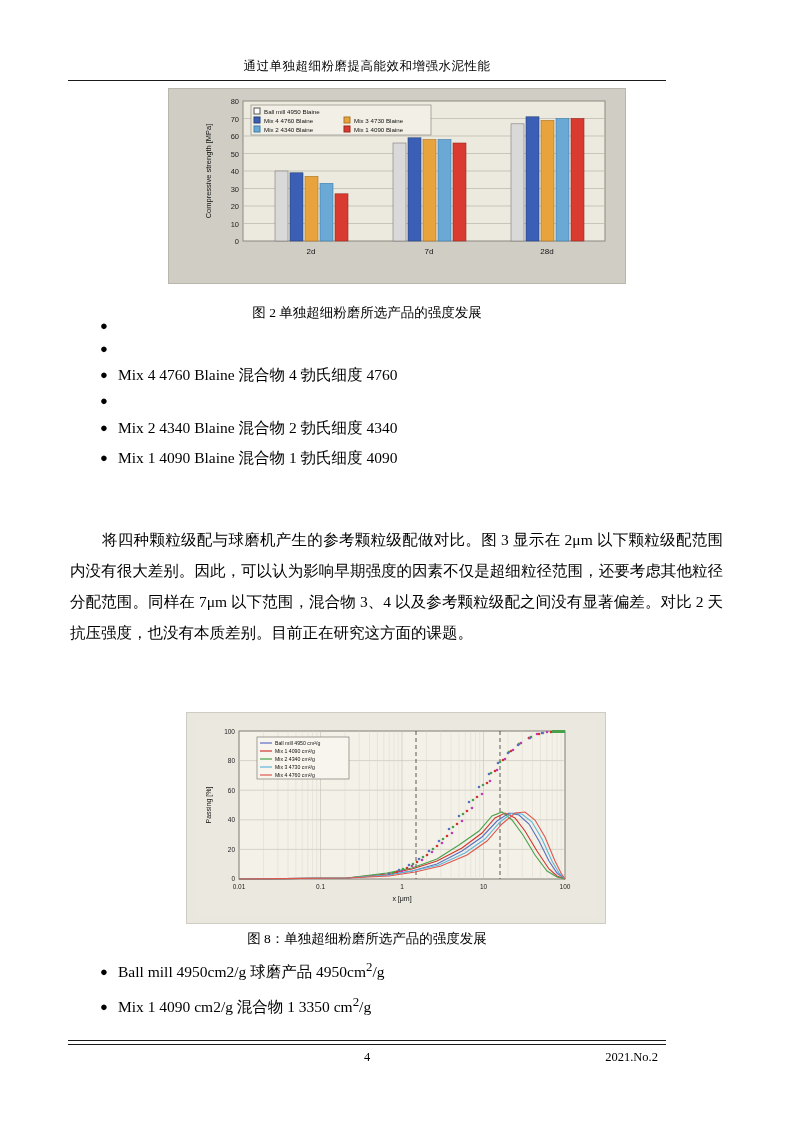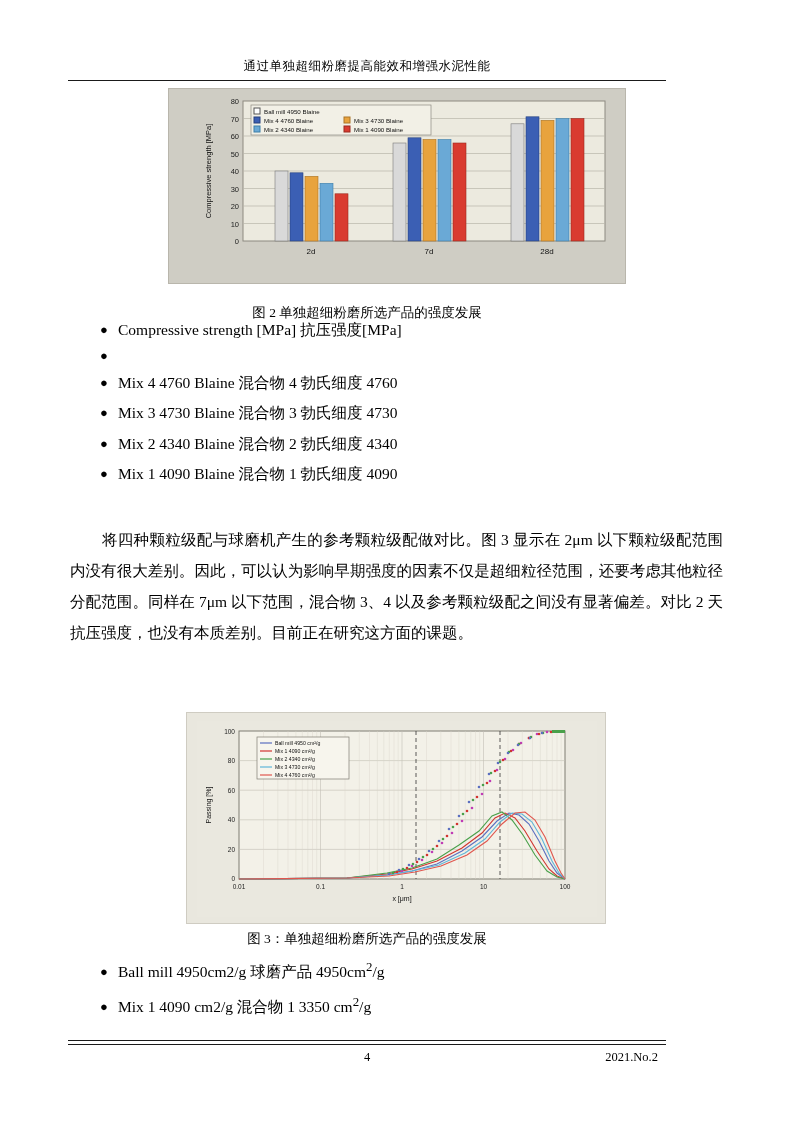--- a/index.html
+++ b/index.html
@@ -240,32 +240,30 @@
         <text x="157" y="35" font-size="6.2" fill="#111">Mix 1 4090 Blaine</text>
       </g>
     </svg>
   </div>
 
   <div class="fig-caption" id="fig2-caption">图 2 单独超细粉磨所选产品的强度发展</div>
 
   <div class="bullets" id="bullets1">
     <div class="bullet-row">
       <span class="bullet-dot">●</span>
-      <span class="bullet-text">Compressive strength [MPa]  抗压强度[MPa]</span>
     </div>
     <div class="bullet-row">
       <span class="bullet-dot">●</span>
     </div>
     <div class="bullet-row">
       <span class="bullet-dot">●</span>
       <span class="bullet-text">Mix 4 4760 Blaine  混合物 4  勃氏细度 4760</span>
     </div>
     <div class="bullet-row">
       <span class="bullet-dot">●</span>
-      <span class="bullet-text">Mix 3 4730 Blaine  混合物 3  勃氏细度 4730</span>
     </div>
     <div class="bullet-row">
       <span class="bullet-dot">●</span>
       <span class="bullet-text">Mix 2 4340 Blaine  混合物 2  勃氏细度 4340</span>
     </div>
     <div class="bullet-row">
       <span class="bullet-dot">●</span>
       <span class="bullet-text">Mix 1 4090 Blaine  混合物 1  勃氏细度 4090</span>
     </div>
   </div>
@@ -447,21 +445,21 @@
         <line x1="63" y1="38" x2="75" y2="38" stroke="#49a04a" stroke-width="1.2"></line>
         <text x="78" y="40" font-size="5.2" fill="#111">Mix 2 4340 cm²/g</text>
         <line x1="63" y1="46" x2="75" y2="46" stroke="#5fb6d8" stroke-width="1.2"></line>
         <text x="78" y="48" font-size="5.2" fill="#111">Mix 3 4730 cm²/g</text>
         <line x1="63" y1="54" x2="75" y2="54" stroke="#e0564e" stroke-width="1.2"></line>
         <text x="78" y="56" font-size="5.2" fill="#111">Mix 4 4760 cm²/g</text>
       </g>
     </svg>
   </div>
 
-  <div class="fig-caption" id="fig3-caption">图 3：单独超细粉磨所选产品的强度发展</div>
+  <div class="fig-caption" id="fig3-caption">图 8：单独超细粉磨所选产品的强度发展</div>
 
   <div class="bullets" id="bullets2">
     <div class="bullet-row">
       <span class="bullet-dot">●</span>
       <span class="bullet-text"><span>Ball mill 4950cm2/g    球磨产品 4950cm</span><sup>2</sup><span>/g</span></span>
     </div>
     <div class="bullet-row">
       <span class="bullet-dot">●</span>
       <span class="bullet-text"><span>Mix 1 4090 cm2/g  混合物 1 3350 cm</span><sup>2</sup><span>/g</span></span>
     </div>

